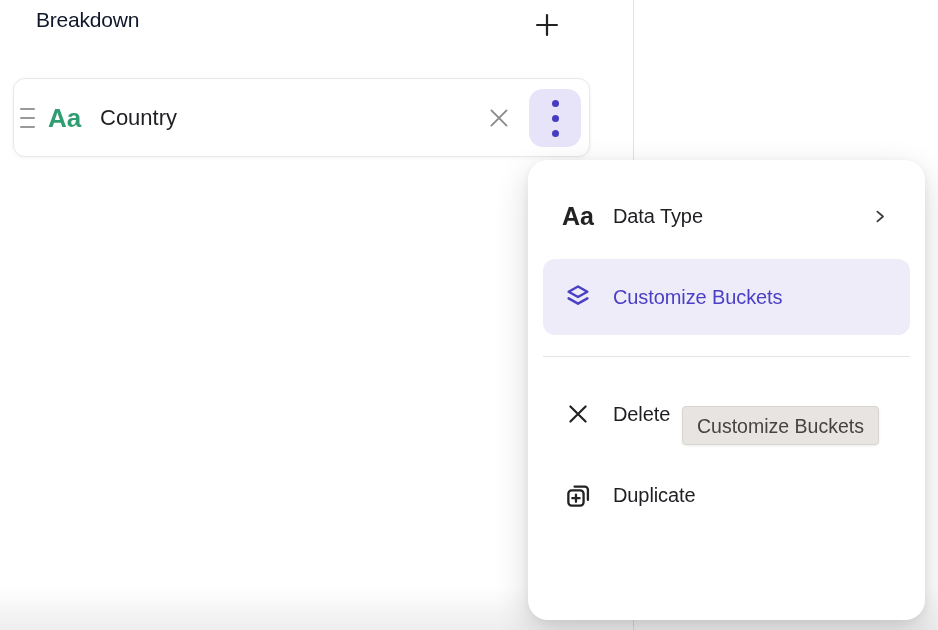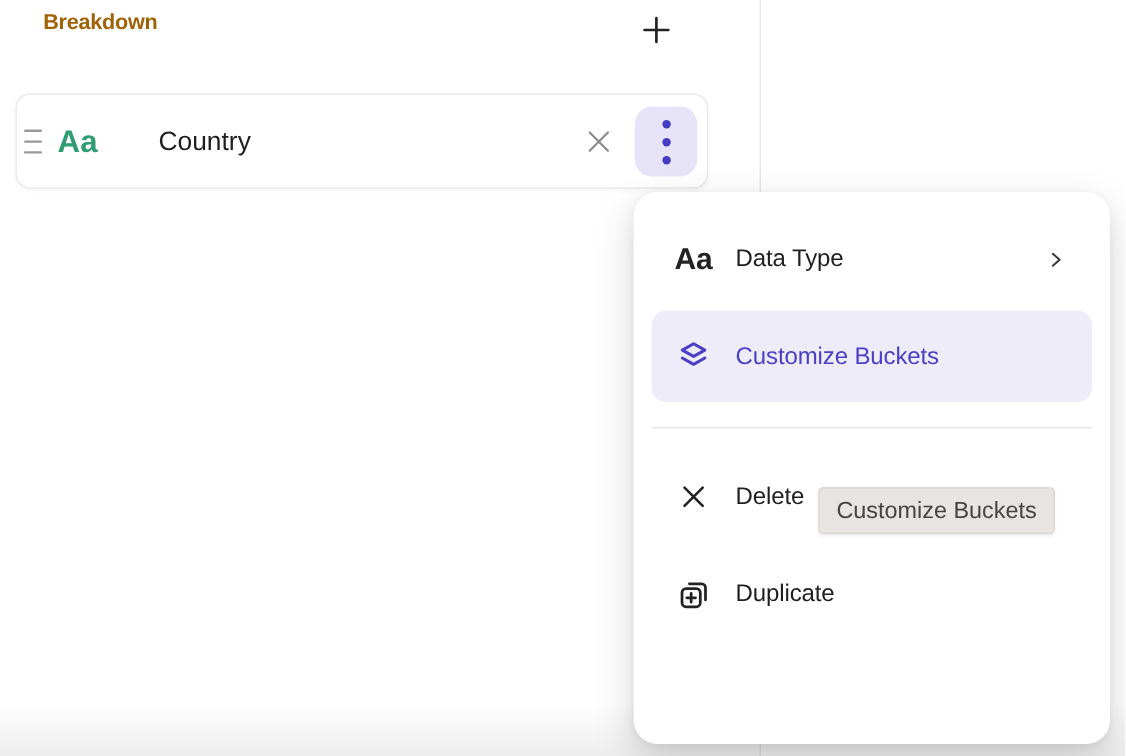--- a/index.html
+++ b/index.html
@@ -6,30 +6,30 @@
   .stage{
     position:relative;width:938px;height:630px;overflow:hidden;background:#ffffff;
     font-family:"Liberation Sans","DejaVu Sans",sans-serif;color:#1f1f23;
   }
   
   .v-divider{position:absolute;left:633px;top:0;width:1px;height:630px;background:#e3e3e3;z-index:0;}
   
   .bottom-fade{position:absolute;left:0;top:586px;width:938px;height:44px;z-index:2;
     background:linear-gradient(180deg,rgba(120,120,120,0) 0%,rgba(120,120,120,0.13) 100%);pointer-events:none;}
   
-  .panel-title{position:absolute;left:36px;top:8px;font-size:18px;font-weight:700;color:#a16207;letter-spacing:-0.2px;}
+  .panel-title{position:absolute;left:36px;top:8px;font-size:21px;font-weight:400;color:#0f172a;letter-spacing:-0.2px;}
   .add-btn{position:absolute;left:532px;top:10px;width:30px;height:30px;display:flex;align-items:center;justify-content:center;background:none;border:none;cursor:pointer;padding:0;}
   
   .card{position:absolute;left:13px;top:78px;width:577px;height:79px;background:#fff;border:1px solid #e8e8e8;
     border-radius:12px;box-shadow:0 1px 4px rgba(0,0,0,0.05);z-index:1;box-sizing:border-box;}
   .drag-handle{position:absolute;left:6px;top:50%;transform:translateY(-50%);width:15px;height:20px;
     display:flex;flex-direction:column;justify-content:space-between;}
   .drag-handle span{display:block;height:2px;background:#999;border-radius:1px;}
   .type-badge{position:absolute;left:34px;top:50%;transform:translateY(-50%);font-size:26px;font-weight:600;color:#2f9c72;}
-  .field-label{position:absolute;left:86px;top:50%;transform:translateY(-50%);font-size:22px;color:#1f1f23;margin-left:32px;}
+  .field-label{position:absolute;left:86px;top:50%;transform:translateY(-50%);font-size:22px;color:#1f1f23;}
   .card-x{position:absolute;left:472px;top:50%;transform:translateY(-50%);width:26px;height:26px;background:none;border:none;padding:0;cursor:pointer;display:flex;align-items:center;justify-content:center;}
   .dots-btn{position:absolute;right:8px;top:10px;width:52px;height:58px;border:none;border-radius:14px;
     background:#e7e4f9;cursor:pointer;display:flex;flex-direction:column;align-items:center;justify-content:center;gap:8px;padding:0;}
   .dots-btn i{width:7px;height:7px;border-radius:50%;background:#453cc3;}
   
   .menu{position:absolute;left:528px;top:160px;width:397px;height:460px;background:#fff;border-radius:20px;
     box-shadow:0 12px 34px rgba(0,0,0,0.16),0 2px 8px rgba(0,0,0,0.06);z-index:3;box-sizing:border-box;
     padding:18px 15px 5px 15px;}
   .menu-item{height:76px;border-radius:12px;display:flex;align-items:center;padding:0 22px 0 20px;
     margin-bottom:5px;cursor:pointer;box-sizing:border-box;}

